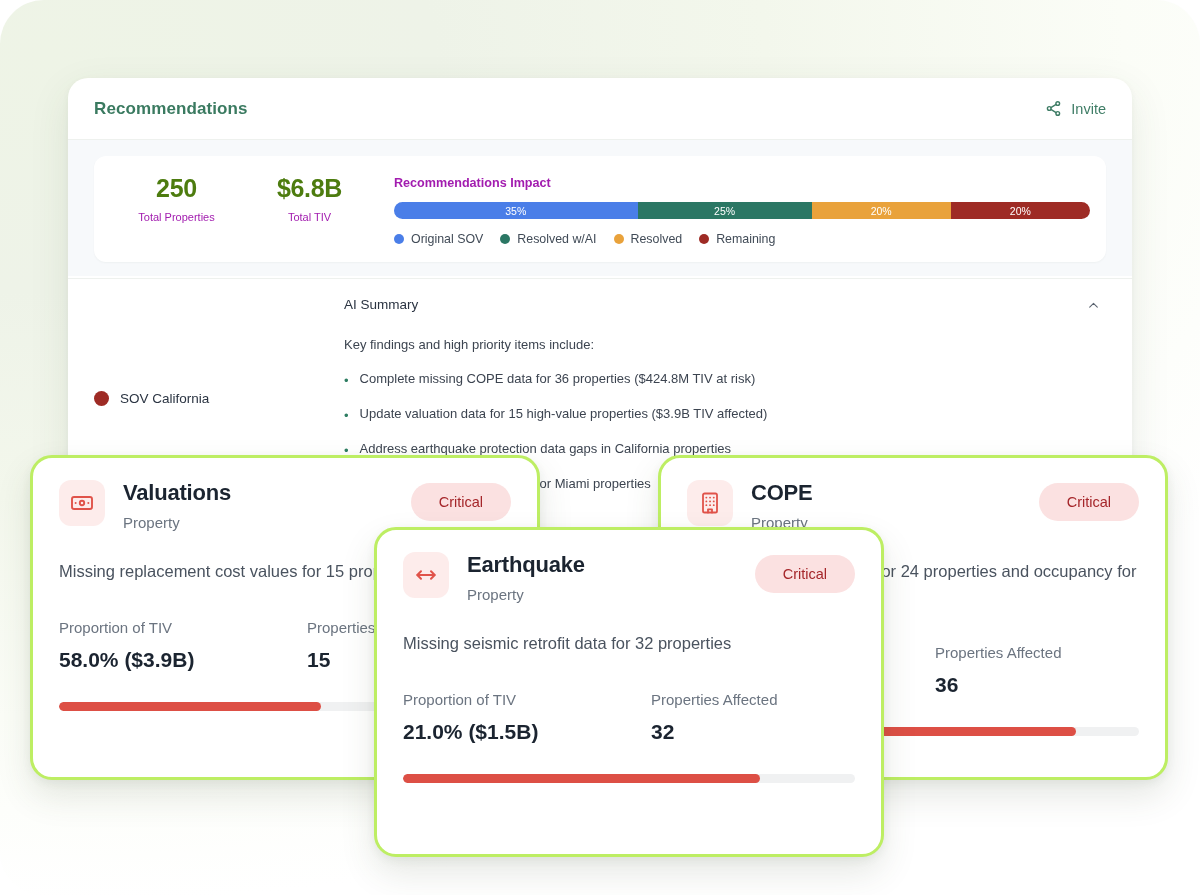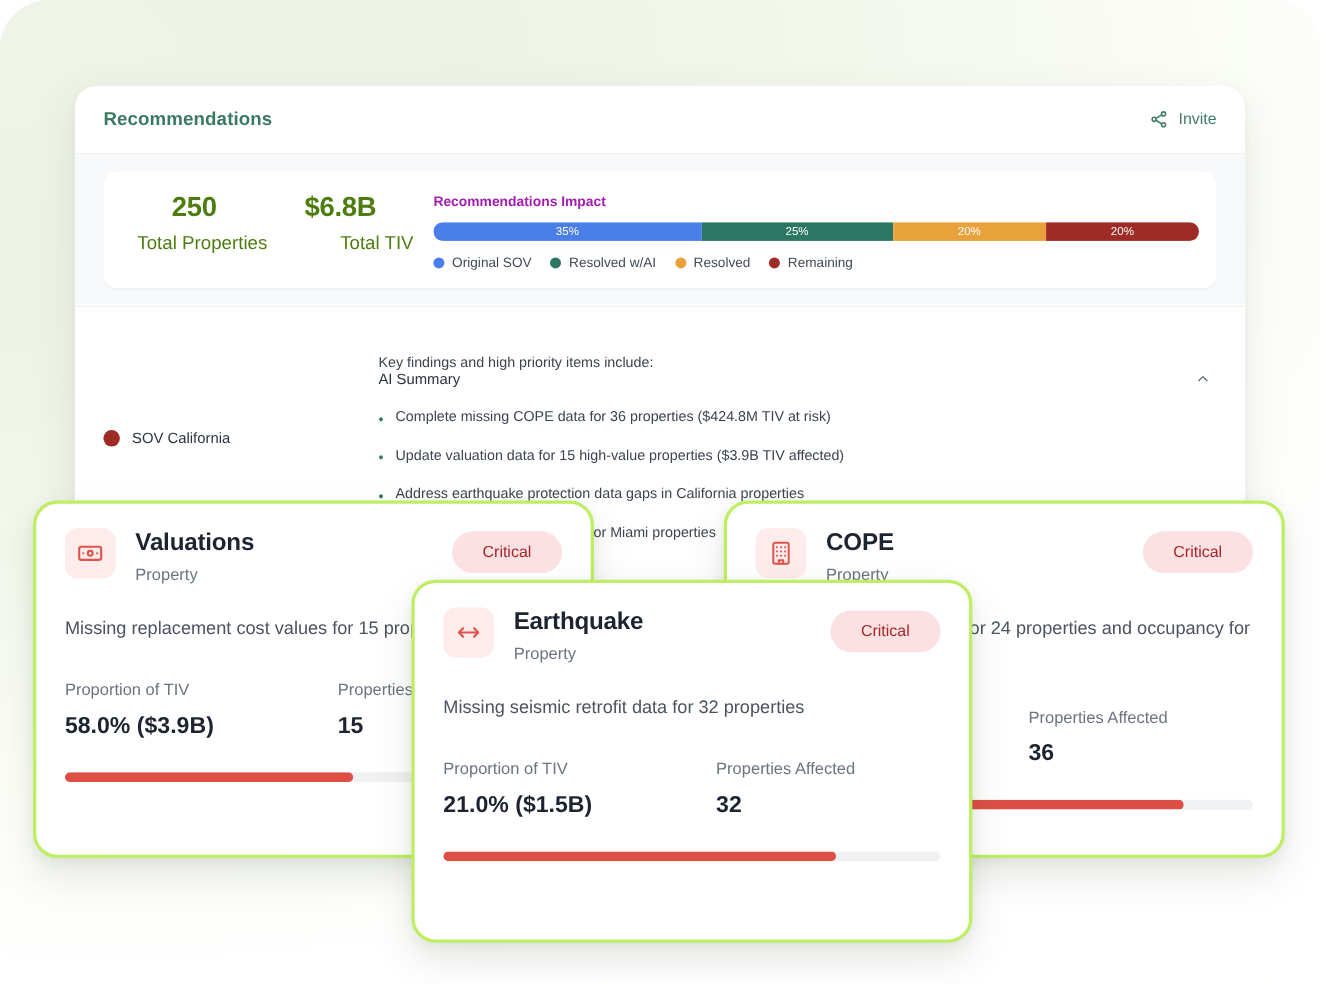--- a/index.html
+++ b/index.html
@@ -57,21 +57,21 @@
   }
   #summary-card {
     background: #ffffff;
     border-radius: 12px;
     padding: 18px 16px 16px 16px;
     display: flex; align-items: flex-start;
     box-shadow: 0 1px 2px rgba(20,40,30,.04);
   }
   .kpi { width: 133px; text-align: center; }
   .kpi-value { font-size: 25px; font-weight: bold; color: #4d7c0f; letter-spacing: -.3px; }
-  .kpi-label { font-size: 17px; color: #4d7c0f; margin-top: 8px; text-align: right; }
+  .kpi-label { font-size: 11px; color: #a21caf; margin-top: 8px; }
 
   #impact { flex: 1; padding-left: 18px; padding-top: 2px; }
   #impact-title { font-size: 12.6px; font-weight: bold; color: #a21caf; margin-bottom: 12px; }
 
   #impact-bar {
     display: flex; height: 17px; border-radius: 9px; overflow: hidden;
   }
   .seg {
     display: flex; align-items: center; justify-content: center;
     font-size: 10.5px; color: #ffffff; font-weight: normal;
@@ -216,29 +216,29 @@
     </div>
 
     <div id="ai-row">
 
       <div id="benchmark">
         <span class="benchdot"></span>
         <span>SOV California</span>
       </div>
 
       <div id="ai-col">
-        <div id="ai-intro">Key findings and high priority items include:</div>
         <div id="ai-head">
           <span id="ai-title">AI Summary</span>
           <span class="chev">
             <svg class="chev" viewBox="0 0 24 24" fill="none" stroke="#5b6470" stroke-width="2" stroke-linecap="round" stroke-linejoin="round">
               <polyline points="5,15 12,8 19,15"></polyline>
             </svg>
           </span>
         </div>
+        <div id="ai-intro">Key findings and high priority items include:</div>
         <div id="ai-items">
             <div class="ai-item">
               <span class="ai-bullet">•</span>
               <span>Complete missing COPE data for 36 properties ($424.8M TIV at risk)</span>
             </div>
             <div class="ai-item">
               <span class="ai-bullet">•</span>
               <span>Update valuation data for 15 high-value properties ($3.9B TIV affected)</span>
             </div>
             <div class="ai-item">

